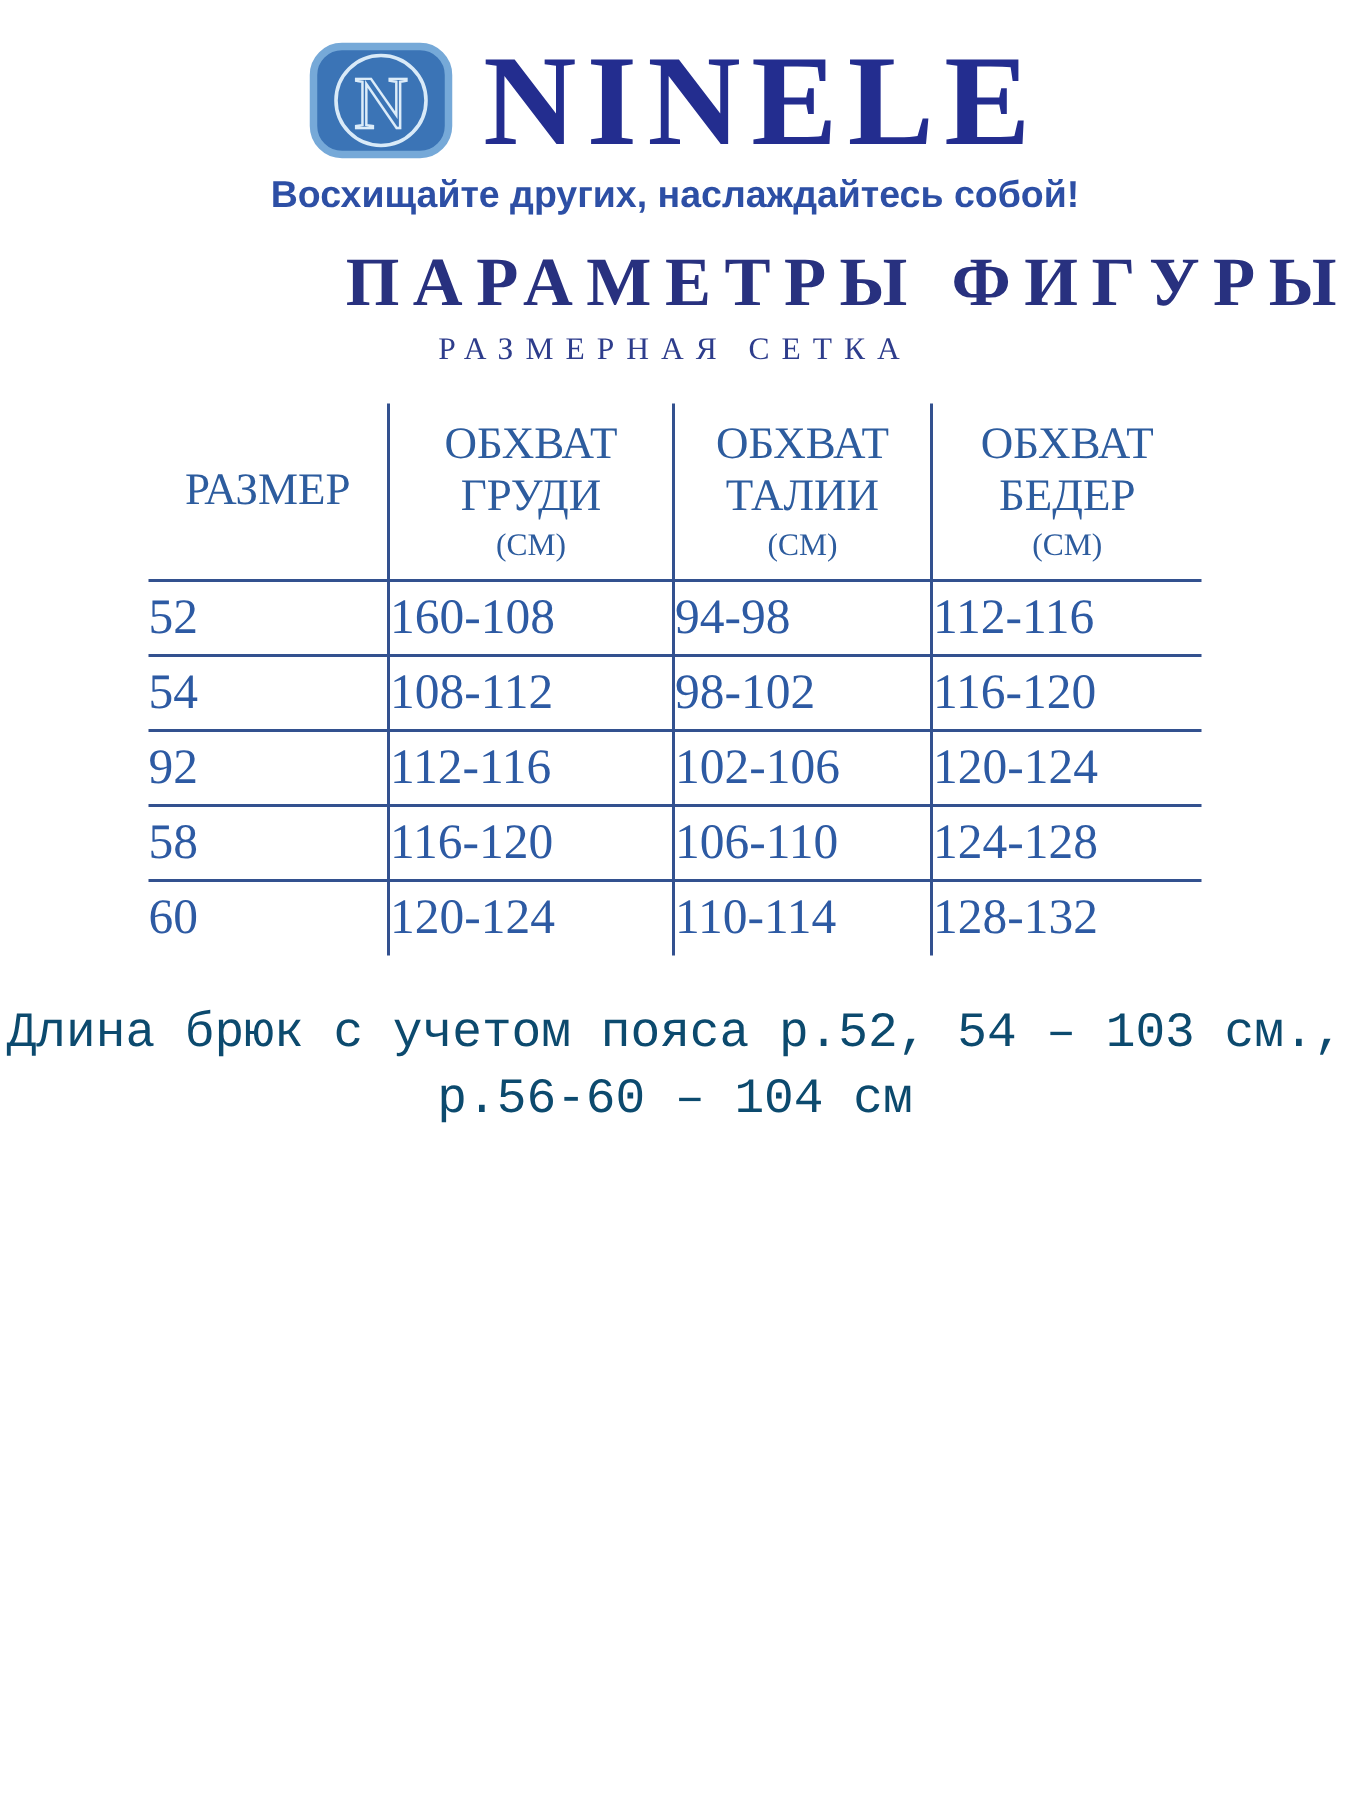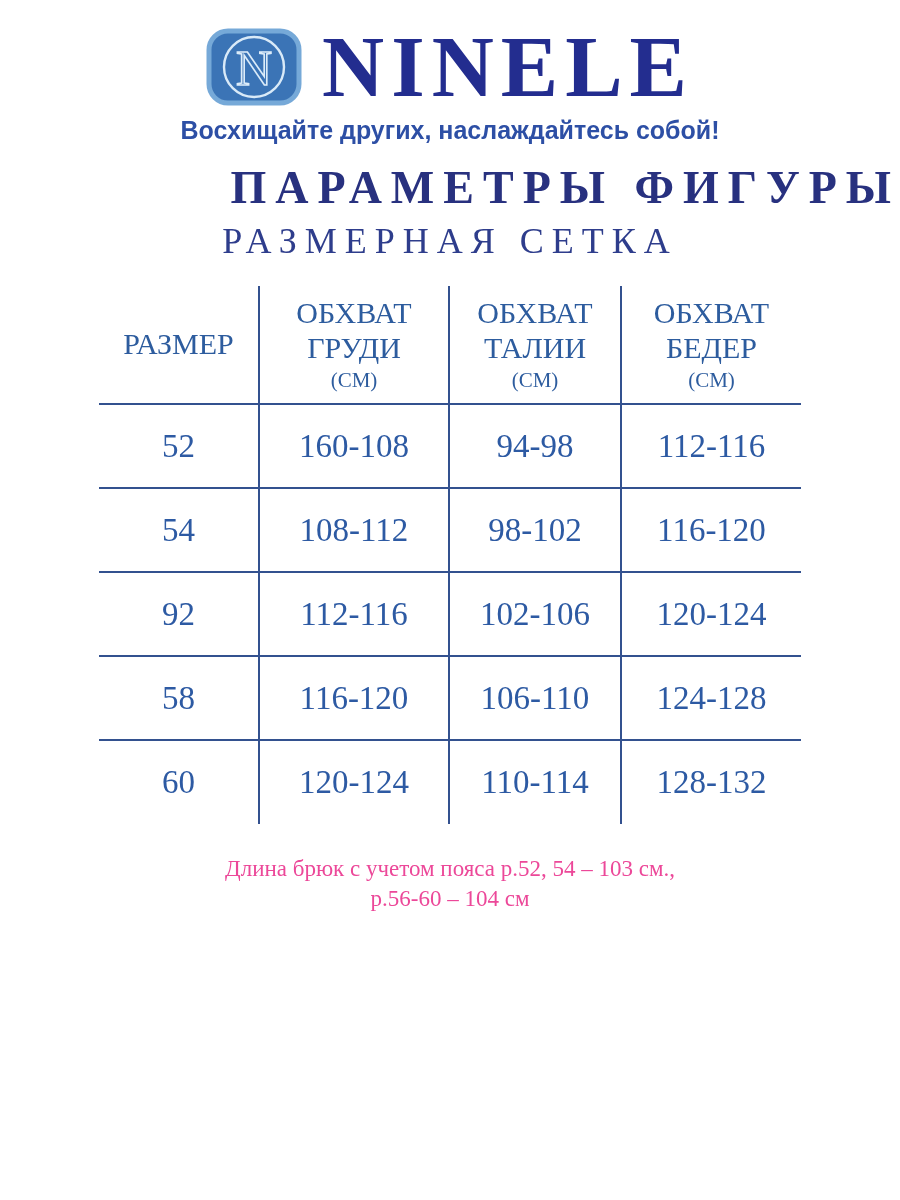--- a/index.html
+++ b/index.html
@@ -49,21 +49,21 @@
     text-align:right;
     font-weight:700;
     font-size:46px;
     letter-spacing:9px;
     color:var(--navy);
   }
   .subtitle{
     margin-top:6px;
     text-align:center;
     font-weight:400;
-    font-size:36px;
+    font-size:21px;
     letter-spacing:8px;
     color:#2e3d8c;
   }
   
   table.size-table{
     margin:24px auto 0 auto;
     border-collapse:collapse;
     table-layout:fixed;
     width:702px;
   }
@@ -80,35 +80,35 @@
     padding:2px 6px;
   }
   .size-table th:not(:first-child),
   .size-table td:not(:first-child){
     border-left:2px solid var(--line);
   }
   .size-table tbody tr:not(:last-child) td{
     border-bottom:2px solid var(--line);
   }
   .size-table td{
-    height:84px;
+    height:50px;
     vertical-align:middle;
-    text-align:center;
     font-size:33px;
     color:var(--tableText);
   }
   .col-label{display:block;}
   .col-unit{display:block;font-size:21px;margin-top:3px;}
   
   .note{
     margin-top:30px;
     text-align:center;
-    font-size:23px;
+    font-size:33px;
     line-height:1.32;
-    color:#ec4899;
+    color:#0c4a6e;
+    font-family:Liberation Mono, monospace;
   }
 </style>
 </head>
 <body>
 
 <div class="page">
 
   <header class="brand-row">
     <div class="logo-badge">
       <svg viewBox="0 0 96 78" width="96" height="78">

